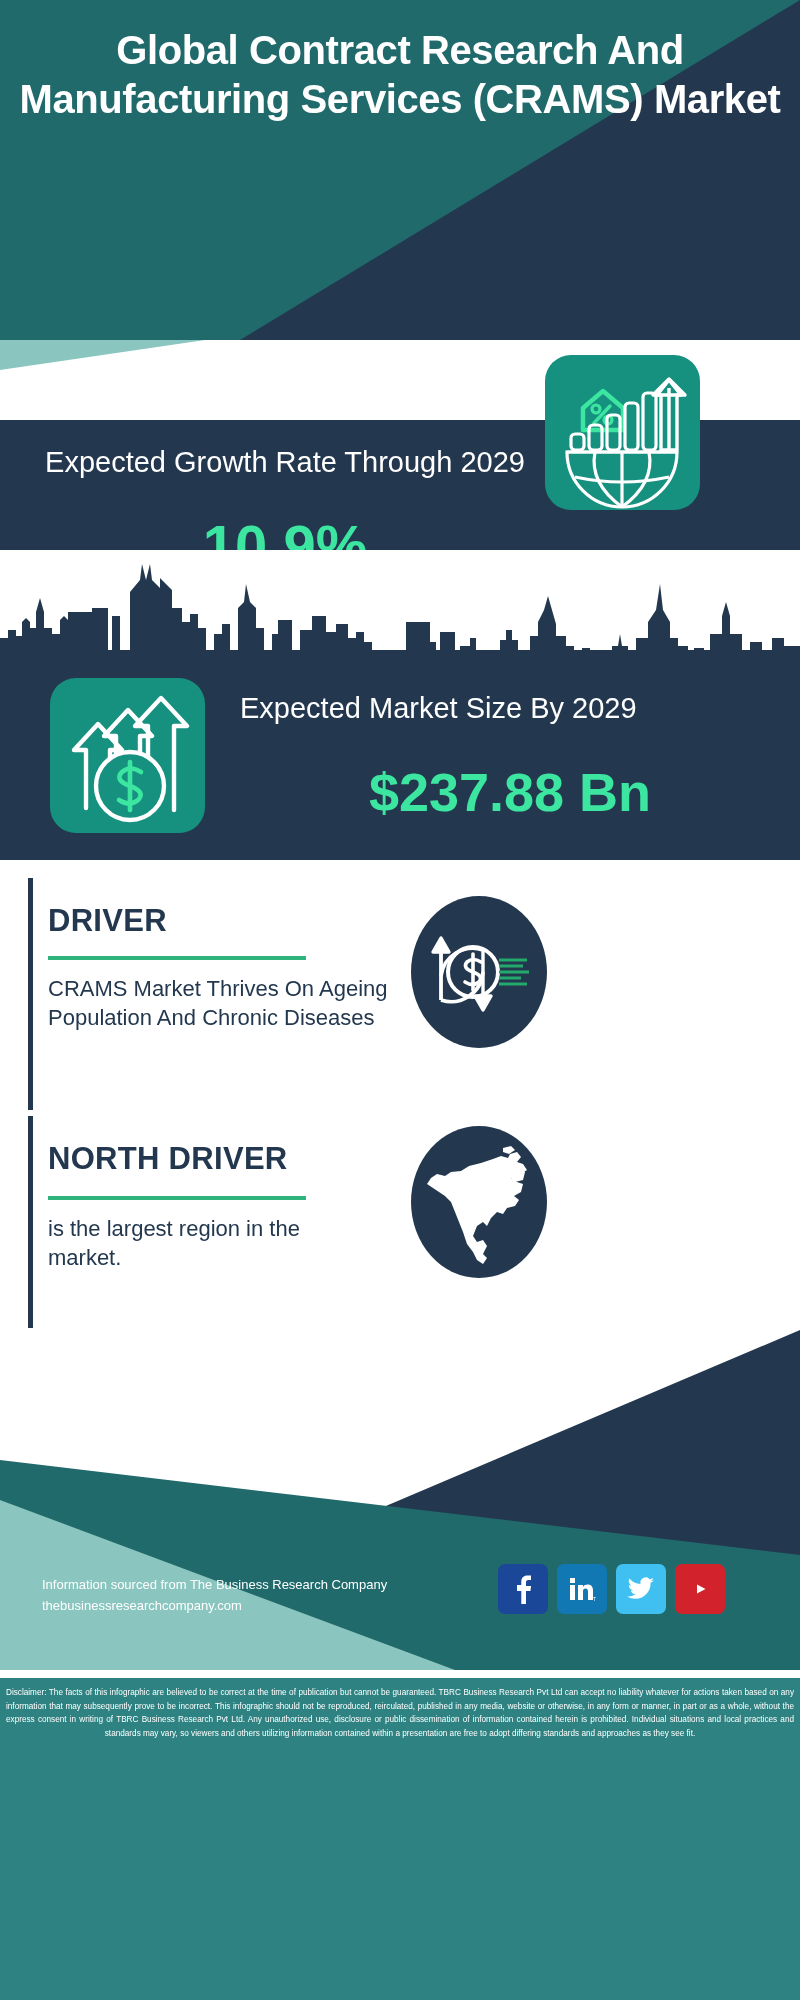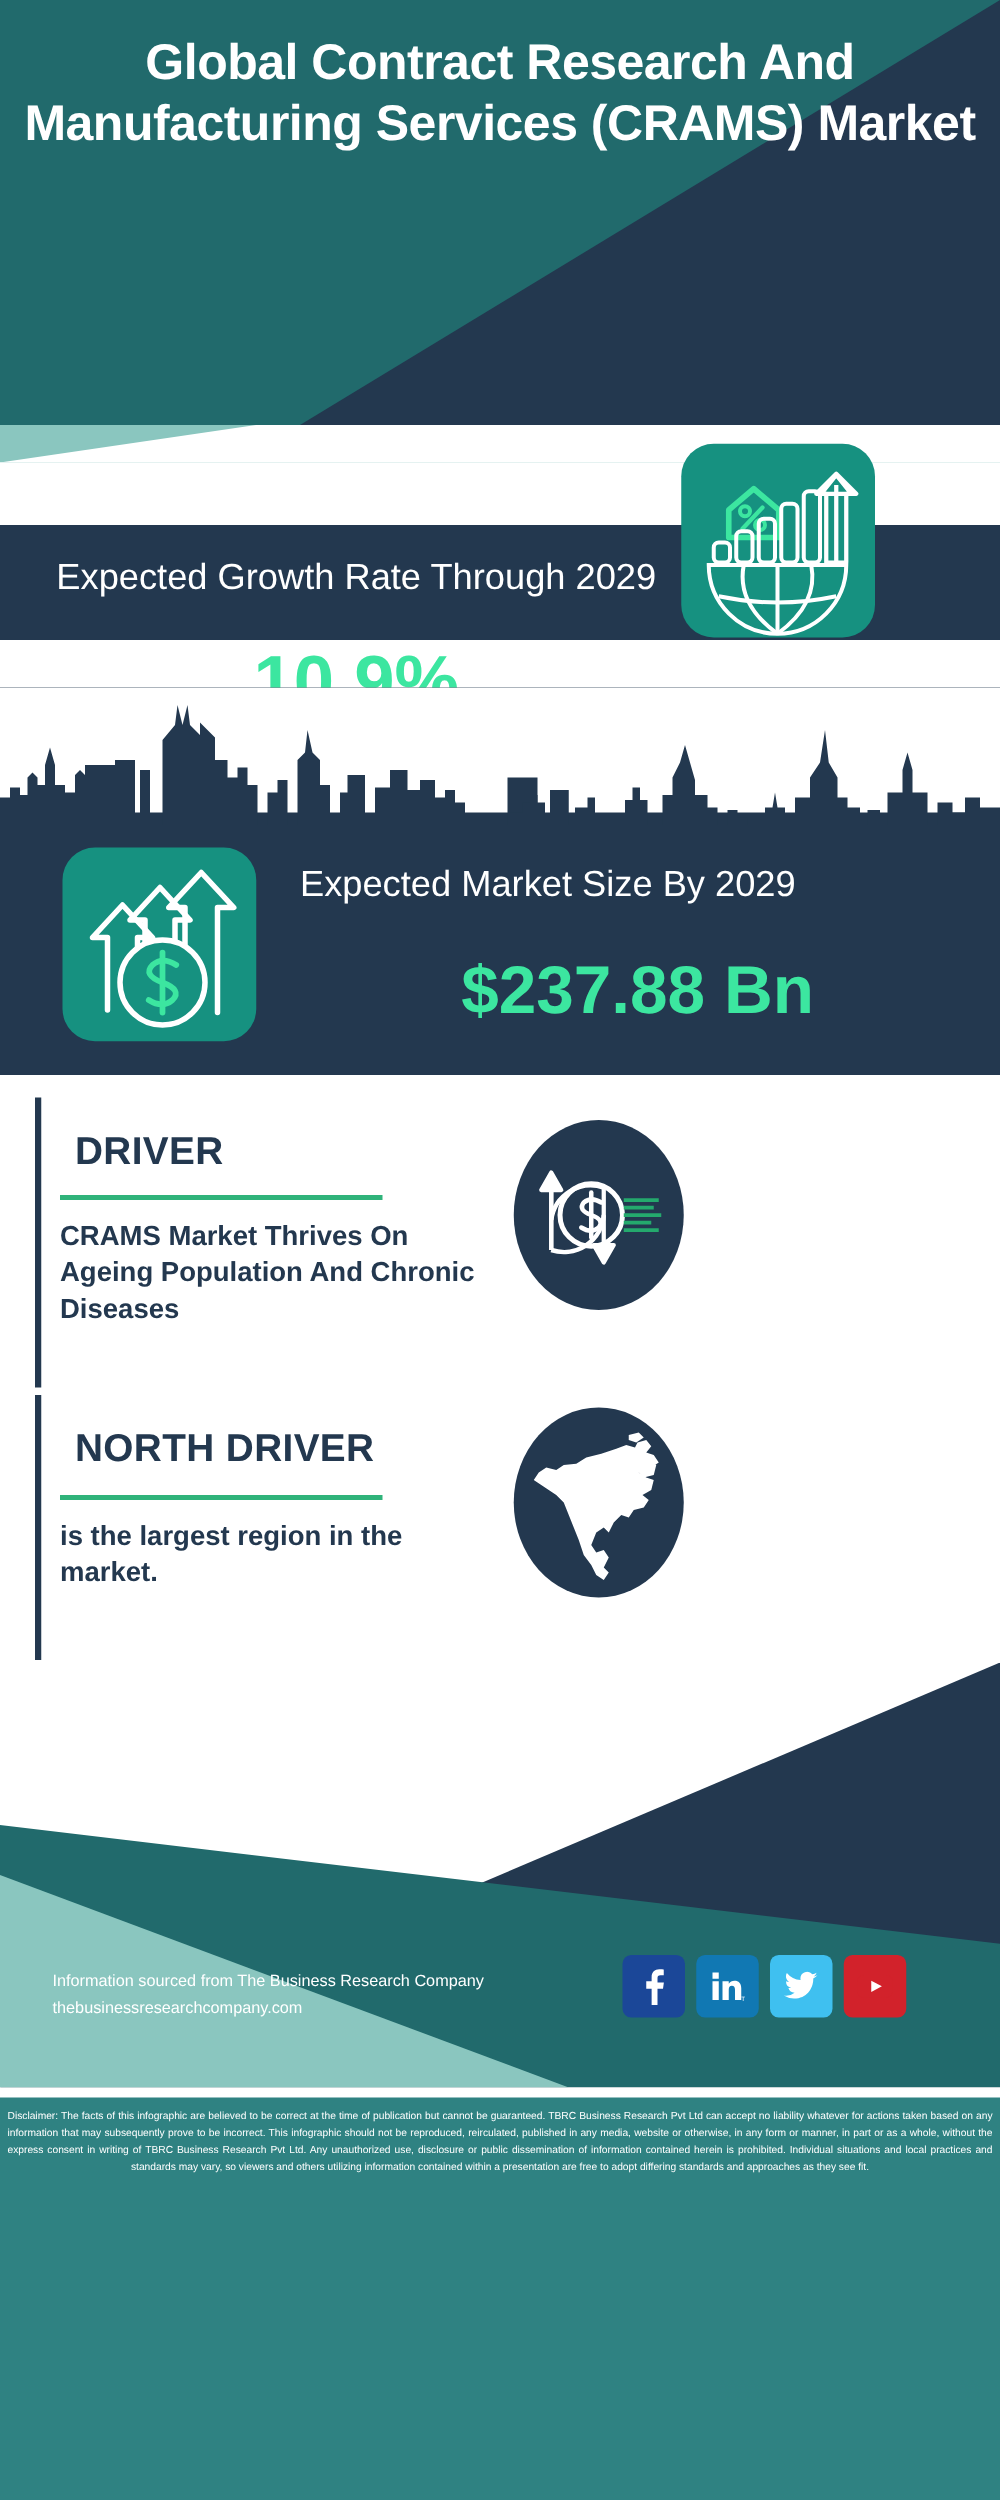--- a/index.html
+++ b/index.html
@@ -42,21 +42,21 @@
     position:absolute;left:0;top:340px;width:800px;height:30px;
     background:#ffffff;
     clip-path:polygon(0 100%, 800px 100%, 800px 0, 205px 0);
   }
   .white-gap{
     position:absolute;left:0;top:370px;width:800px;height:50px;background:#ffffff;
   }
 
   
   .growth{
-    position:absolute;left:0;top:420px;width:800px;height:92px;
+    position:absolute;left:0;top:420px;width:800px;height:130px;
     background:#23384f;
   }
   .growth-text{
     position:absolute;left:20px;top:24px;width:530px;text-align:center;
     color:#ffffff;font-size:29px;line-height:36px;
   }
   .growth-value{
     position:absolute;left:20px;top:95px;width:530px;text-align:center;
     color:#3ce6a0;font-size:58px;line-height:62px;font-weight:bold;
   }
@@ -90,30 +90,30 @@
 
   
   .content{
     position:absolute;left:0;top:860px;width:800px;height:470px;background:#ffffff;
   }
   .fact{position:absolute;left:0;width:800px;}
   .fact .bar{
     position:absolute;left:28px;top:0;width:5px;height:100%;background:#23384f;
   }
   .fact .headline{
-    position:absolute;left:60px;top:24px;
+    position:absolute;left:48px;top:24px;
     color:#23384f;font-size:31px;font-weight:bold;line-height:38px;
     letter-spacing:0.3px;
   }
   .fact .rule{
     position:absolute;left:48px;width:258px;height:4px;background:#2fb37a;
   }
   .fact .body{
     position:absolute;left:48px;
-    color:#23384f;font-size:22px;font-weight:bold;line-height:29px;
+    color:#23384f;font-size:22px;font-weight:normal;line-height:29px;
   }
   .fact .circle{
     position:absolute;width:136px;height:152px;border-radius:50%;
     background:#23384f;
   }
 
   
   .footer-wrap{
     position:absolute;left:0;top:1330px;width:800px;height:670px;overflow:hidden;
   }

